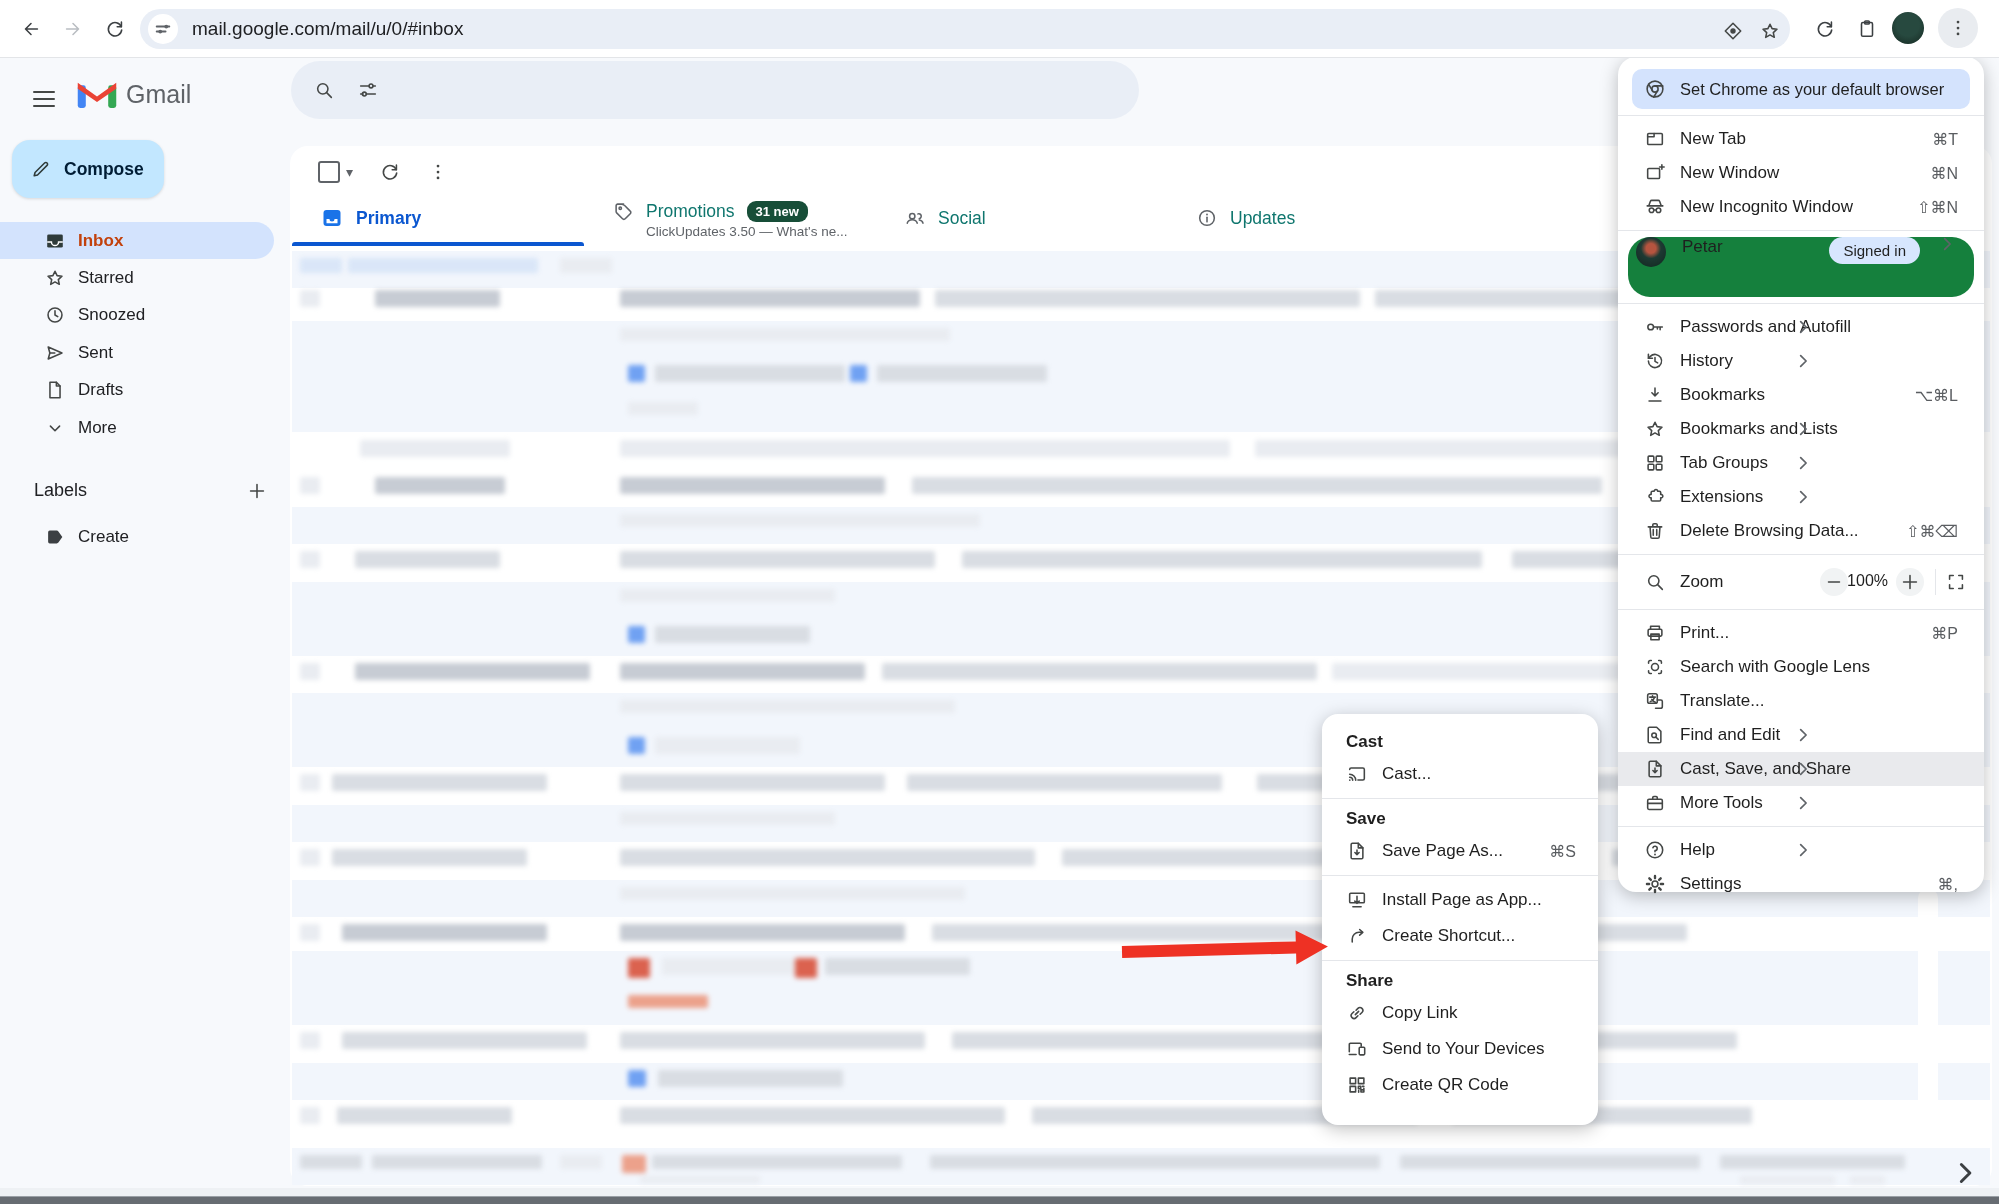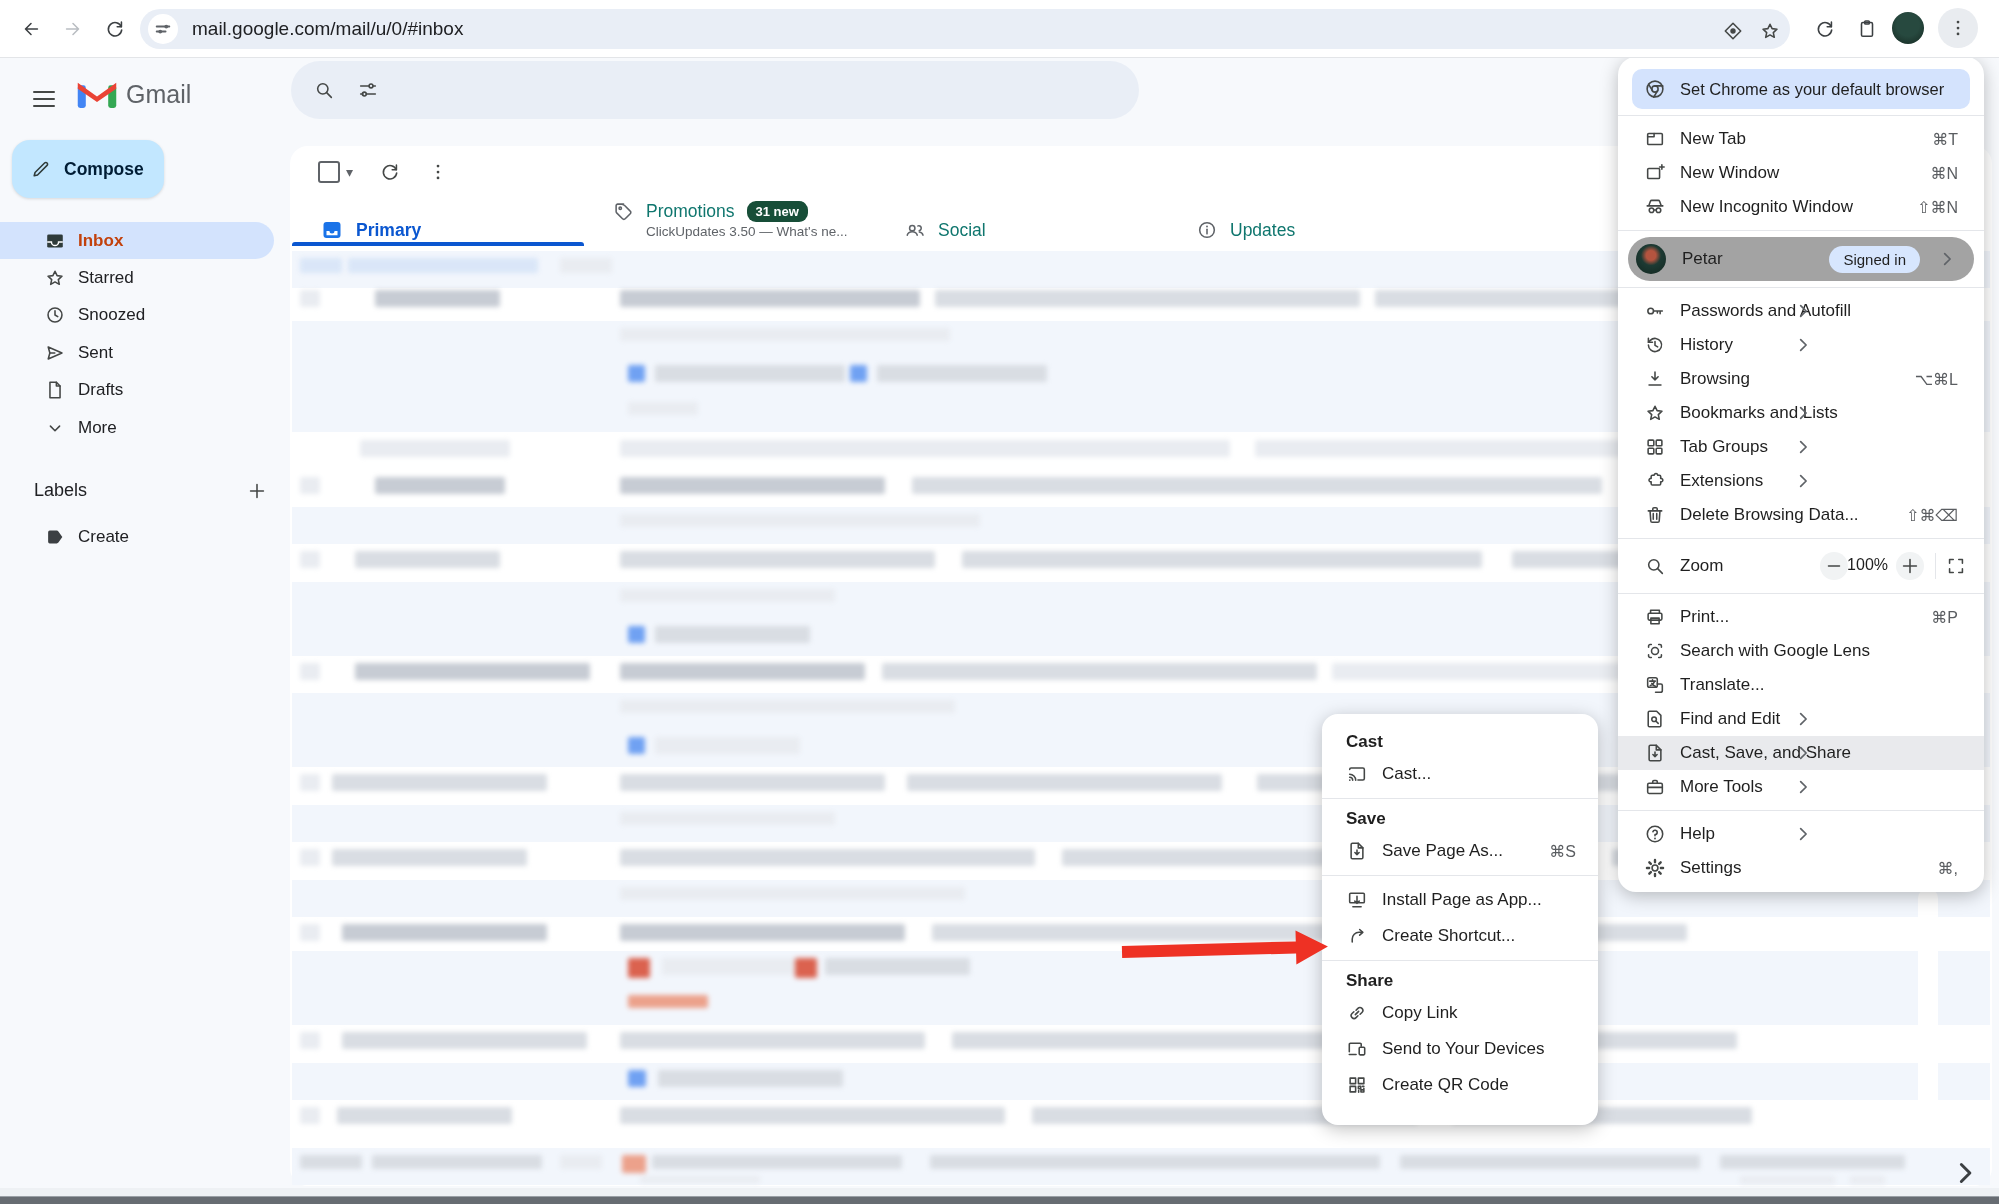--- a/index.html
+++ b/index.html
@@ -47,21 +47,21 @@
   #tune-wrap{margin-right:20px;}
 
   #list-card{left:290px;top:146px;width:1702px;height:1040px;background:#fff;border-radius:18px;z-index:1;}
   #mail-toolbar{left:306px;top:152px;height:40px;display:flex;align-items:center;z-index:3;}
   #sel-checkbox{width:18px;height:18px;border:2px solid #5f6368;border-radius:3px;margin-left:12px;}
   #sel-caret{font-size:14px;color:#5f6368;margin-left:6px;}
   #mail-toolbar .i{margin-left:26px;}
 
   #tabs-row{left:292px;top:190px;height:56px;display:flex;z-index:3;}
   .mail-tab{position:relative;width:292px;height:56px;cursor:pointer;}
-  .mail-tab .trow{position:absolute;left:28px;top:12px;height:56px;display:flex;align-items:center;gap:12px;}
+  .mail-tab .trow{position:absolute;left:28px;top:0;height:56px;display:flex;align-items:center;gap:12px;}
   .mail-tab .lbl{font-size:17.5px;color:#0f766e;}
   .mail-tab.active .lbl{color:#0b57d0;font-weight:600;}
   .mail-tab.has-sub .trow{top:6px;height:30px;}
   .tab-underline{position:absolute;left:0;bottom:0;width:292px;height:4px;background:#0b57d0;border-radius:3px 3px 0 0;}
   .tab-badge{font-size:13px;font-weight:700;color:#fff;background:#174e38;border-radius:9px;padding:3px 9px;}
   .tab-sub{position:absolute;left:62px;top:34px;font-size:13.5px;color:#5f6368;white-space:nowrap;}
 
   #rows-bg,#rows-blocks{left:0;top:0;z-index:2;}
   .rowstripe{position:absolute;left:292px;width:1698px;height:37px;background:#f2f6fc;}
   #rows-blocks{filter:blur(2.6px) saturate(.95);}
@@ -80,22 +80,22 @@
                   display:flex;align-items:center;cursor:pointer;}
   #default-banner .i{margin-left:12px;}
   #default-banner .lbl{margin-left:14px;font-size:16.5px;color:#1f1f1f;}
   .mdiv{height:1px;background:#e4e6ea;margin:6px 0;}
   .menu-row{position:relative;height:34px;display:flex;align-items:center;cursor:pointer;}
   .menu-row.highlight{background:#e9eaed;}
   .menu-row .i{position:absolute;left:26px;}
   .menu-row .lbl{position:absolute;left:62px;font-size:17px;color:#1f1f1f;white-space:nowrap;}
   .menu-row .sc{position:absolute;right:26px;font-size:16px;color:#5a5d61;}
   .menu-row .chv{position:absolute;right:22px;color:#5f6368;}
-  #profile-row{margin:4px 10px;height:44px;background:#a3a3a3;border-radius:22px;position:relative;
-               display:flex;align-items:center;cursor:pointer;}
+  #profile-row{margin:4px 10px;height:60px;background:#15803d;border-radius:22px;position:relative;
+               display:flex;cursor:pointer;}
   #profile-avatar{margin-left:8px;width:30px;height:30px;border-radius:50%;
                   background:radial-gradient(circle at 50% 38%,#b5543f 0 20%,#1d3a33 42%,#12261f 100%);}
   #profile-name{margin-left:16px;font-size:17px;color:#1f1f1f;}
   #signedin-badge{position:absolute;right:54px;background:#d7e6fe;border-radius:14px;padding:5px 14px;
                   font-size:15px;font-weight:500;color:#1f1f1f;}
   #profile-row .chv{position:absolute;right:20px;color:#5f6368;}
   #zoom-row{position:relative;height:42px;display:flex;align-items:center;}
   #zoom-row .i{position:absolute;left:26px;}
   #zoom-row .lbl{position:absolute;left:62px;font-size:17px;}
   .zoom-btn{position:absolute;top:7px;width:28px;height:28px;border-radius:50%;background:#f1f3f4;
@@ -577,21 +577,21 @@
               <path d="M3 2l7 7-7 7"></path>
             </svg>
           </span>
         </div>
         <div class="menu-row">
           <span class="i">
             <svg width="22" height="22" viewBox="0 0 24 24" fill="none" stroke="currentColor" stroke-width="1.7" stroke-linecap="round" stroke-linejoin="round">
               <path d="M12 4.5v8.5m0 0l-3.4-3.4M12 13l3.4-3.4M5.5 18.5h13"></path>
             </svg>
           </span>
-          <span class="lbl">Browsing</span>
+          <span class="lbl">Bookmarks</span>
           <span class="sc">⌥⌘L</span>
         </div>
         <div class="menu-row">
           <span class="i">
             <svg width="22" height="22" viewBox="0 0 24 24" fill="none" stroke="currentColor" stroke-width="1.7" stroke-linecap="round" stroke-linejoin="round">
               <path d="M12 4.6l2.3 4.8 5.3.6-4 3.7 1.1 5.2L12 16.3l-4.7 2.6 1.1-5.2-4-3.7 5.3-.6z"></path>
             </svg>
           </span>
           <span class="lbl">Bookmarks and Lists</span>
           <span class="i chv">

